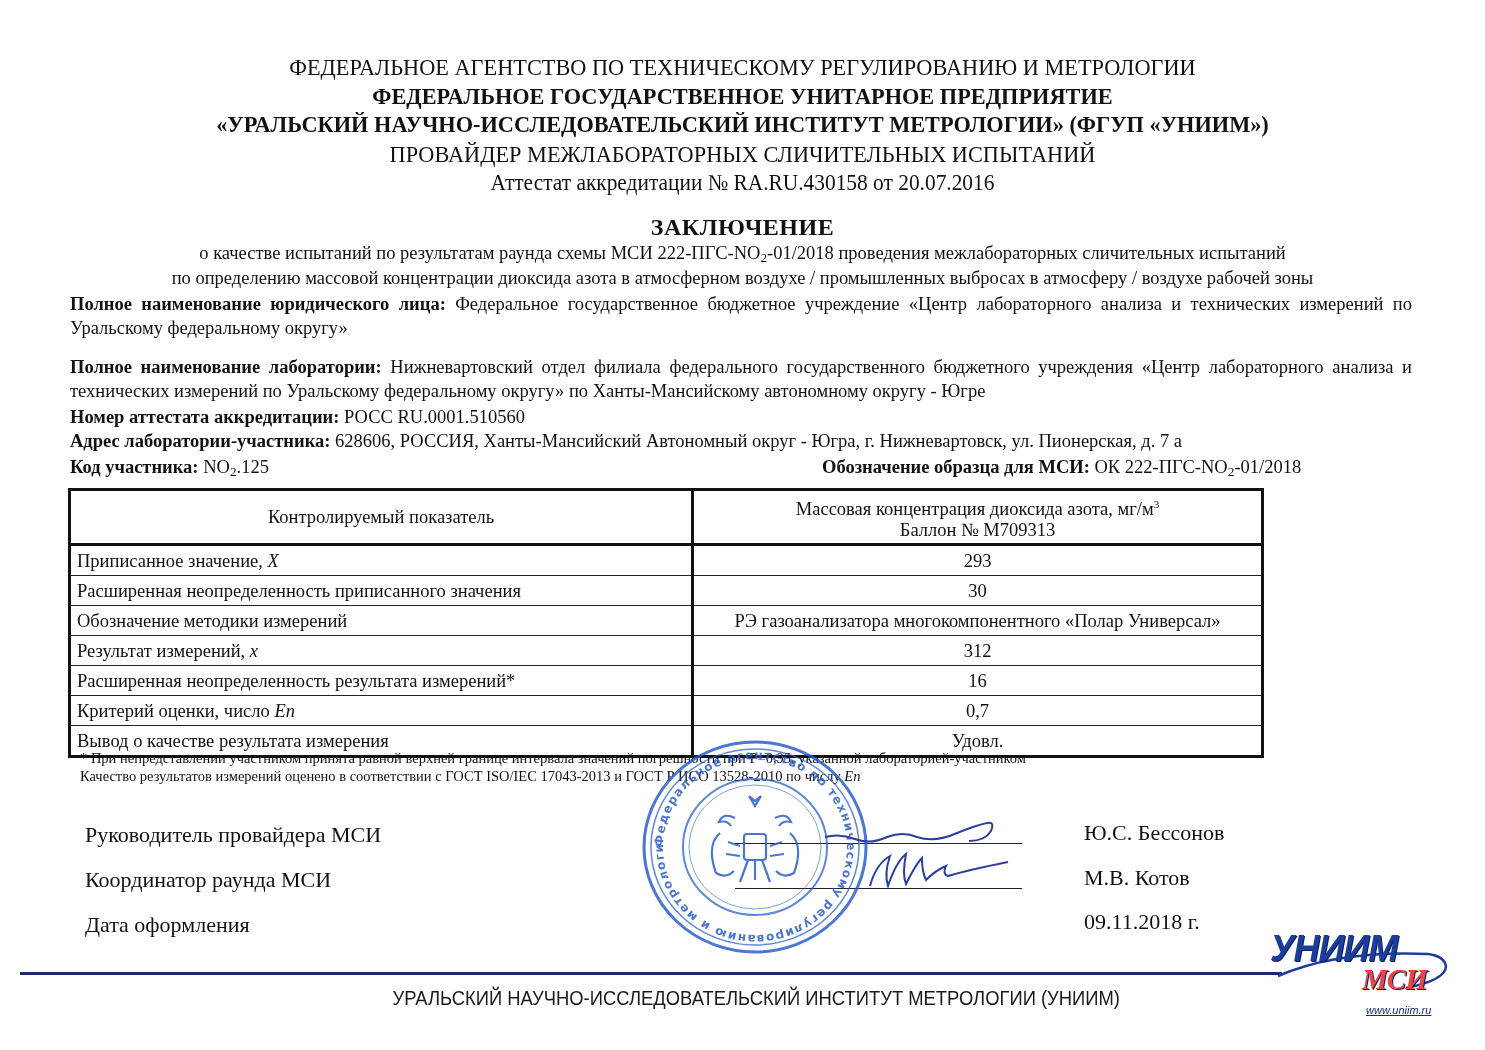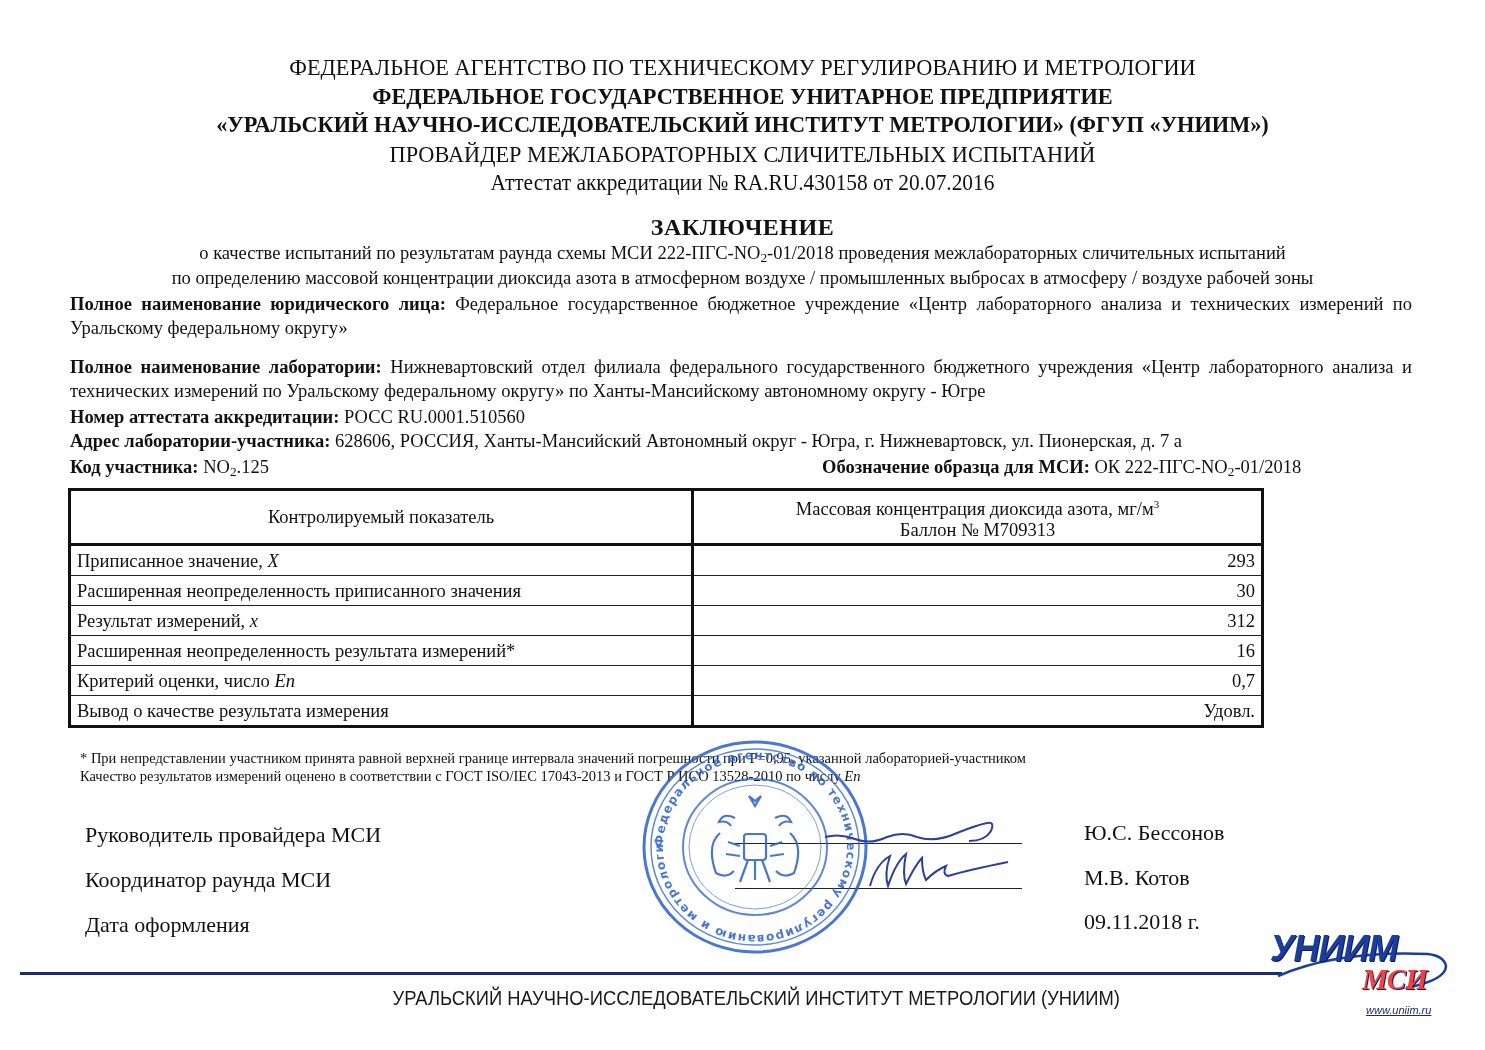--- a/index.html
+++ b/index.html
@@ -75,21 +75,21 @@
   .results td {
     border: 1px solid #222;
     padding: 0 6px;
     height: 29px;
     line-height: 22px;
   }
   .results .col-left { width: 608px; border-right: 3px solid #111; }
   .results .head-row td { height: 52px; border-bottom: 3px solid #111; }
   .results .head-left { text-align: center; }
   .results .head-right { text-align: center; line-height: 20px; }
-  .results .val { text-align: right; }
+  .results .val { text-align: center; }
   sup { font-size: 0.6em; }
   i { font-style: italic; }
 
   
   .note {
     position: absolute;
     left: 80px;
     font-size: 14.5px;
     white-space: nowrap;
   }
@@ -254,20 +254,24 @@
       <div>Баллон №  М709313</div>
     </td>
   </tr>
   <tr>
     <td class="col-left"><span>Приписанное значение, </span><i>X</i></td>
     <td class="val">293</td>
   </tr>
   <tr>
     <td class="col-left"><span>Расширенная неопределенность приписанного значения</span><i></i></td>
     <td class="val">30</td>
+  </tr>
+  <tr>
+    <td class="col-left"><span>Обозначение методики измерений</span><i></i></td>
+    <td class="val">РЭ газоанализатора многокомпонентного «Полар Универсал»</td>
   </tr>
   <tr>
     <td class="col-left"><span>Результат измерений, </span><i>x</i></td>
     <td class="val">312</td>
   </tr>
   <tr>
     <td class="col-left"><span>Расширенная неопределенность результата измерений*</span><i></i></td>
     <td class="val">16</td>
   </tr>
   <tr>

